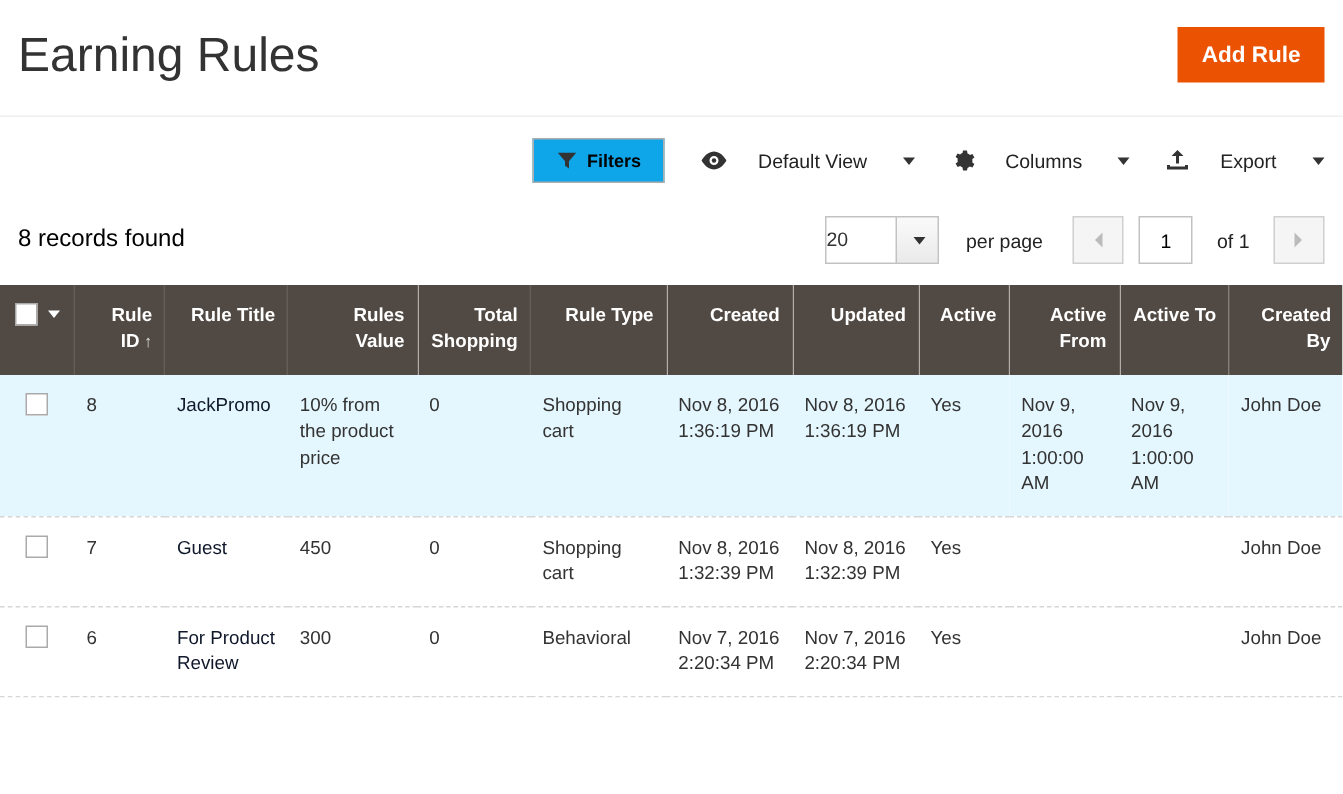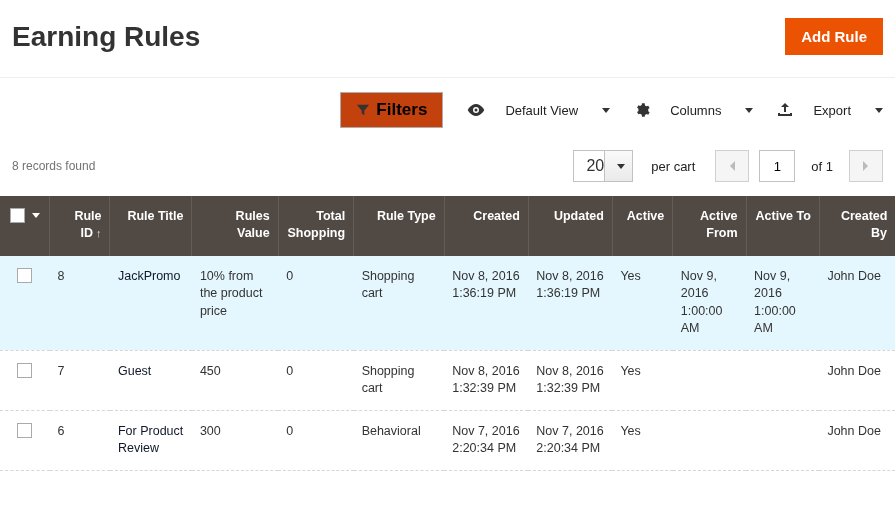--- a/index.html
+++ b/index.html
@@ -1,30 +1,30 @@
 <!DOCTYPE html>
 <html><head>
   <meta charset="utf-8">
   <style>
     * { box-sizing: border-box; margin: 0; padding: 0; }
     body { font-family: Arial, Helvetica, sans-serif; font-size: 13px; color: #333; background: #fff; }
     .page { width: 895px; }
     .page-header { display: flex; align-items: center; justify-content: space-between; padding: 18px 12px 22px; border-bottom: 1px solid #eee; }
-    .page-title { font-size: 28px; font-weight: 700; color: #333; }
+    .page-title { font-size: 32px; font-weight: 400; color: #333; }
     .btn-primary { background: #eb5202; color: #fff; border: none; padding: 10px 16px; font-size: 15px; font-weight: 600; cursor: pointer; }
     .toolbar { display: flex; justify-content: flex-end; align-items: center; padding: 14px 12px 12px; gap: 24px; }
     .toolbar-item { display: flex; align-items: center; gap: 20px; cursor: pointer; font-size: 13px; color: #222; }
     .toolbar-item svg { flex-shrink: 0; }
-    .filter-btn { display: flex; align-items: center; gap: 6px; border: 1px solid #adadad; background: #c2410c; padding: 7px 15px; cursor: pointer; font-weight: 600; font-size: 17px; }
+    .filter-btn { display: flex; align-items: center; gap: 6px; border: 1px solid #adadad; background: #0ea5e9; padding: 7px 15px; cursor: pointer; font-weight: 600; font-size: 12px; }
     .tri-down { width: 0; height: 0; border-left: 4px solid transparent; border-right: 4px solid transparent; border-top: 5px solid #333; display: inline-block; margin-left: 4px; }
     .control-bar { display: flex; align-items: center; justify-content: space-between; padding: 10px 12px 14px; }
-    .records-found { color: #737373; font-size: 12px; }
+    .records-found { color: #000000; font-size: 16px; }
     .pager-group { display: flex; align-items: center; gap: 10px; }
     .page-size { display: flex; align-items: center; }
-    .page-size-val { width: 32px; height: 32px; border: 1px solid #c2c2c2; text-align: right; line-height: 30px; font-size: 16px; }
+    .page-size-val { width: 48px; height: 32px; border: 1px solid #c2c2c2; text-align: left; line-height: 30px; font-size: 13px; }
     .page-size-btn { width: 28px; height: 32px; border: 1px solid #c2c2c2; border-left: none; background: linear-gradient(#fafafa,#eaeaea); display: flex; align-items: center; justify-content: center; cursor: pointer; }
     .per-page-label { margin: 0 10px 0 8px; color: #222; }
     .nav-btn { width: 34px; height: 32px; border: 1px solid #d0d0d0; background: #f5f5f5; color: #bbb; display: flex; align-items: center; justify-content: center; font-size: 15px; cursor: pointer; }
     .page-input { width: 36px; height: 32px; border: 1px solid #c2c2c2; text-align: center; font-size: 13px; }
     .of-pages { color: #222; margin: 0 6px; }
     .grid { width: 100%; border-collapse: collapse; table-layout: fixed; }
     .grid thead { background: #514943; color: #fff; }
     .grid th { padding: 12px 8px 14px; text-align: right; font-size: 12.5px; font-weight: 700; border-right: 1px solid #635d56; vertical-align: top; line-height: 1.35; position: relative; cursor: pointer; }
     .grid th:last-child { border-right: none; padding-left: 21px; }
     .grid td { padding: 12px 8px; font-size: 12.5px; vertical-align: top; border-bottom: 1px dashed #d6d6d6; line-height: 1.4; color: #333; word-wrap: break-word; }
@@ -78,21 +78,21 @@
 
   <div class="control-bar">
     <div class="records-found">8 records found</div>
     <div class="pager-group">
       <div class="page-size">
         <div class="page-size-val">20</div>
         <div class="page-size-btn">
           <span class="tri-down"></span>
         </div>
       </div>
-      <span class="per-page-label">per cart</span>
+      <span class="per-page-label">per page</span>
       <button class="nav-btn">
         <svg width="8" height="12" viewBox="0 0 8 12">
             <path fill="#bbb" d="M7 1L2 6l5 5V1z"></path>
           </svg>
       </button>
       <input class="page-input" value="1" style="">
       <span class="of-pages">of 1</span>
       <button class="nav-btn">
         <svg width="8" height="12" viewBox="0 0 8 12">
             <path fill="#bbb" d="M1 1l5 5-5 5V1z"></path>

